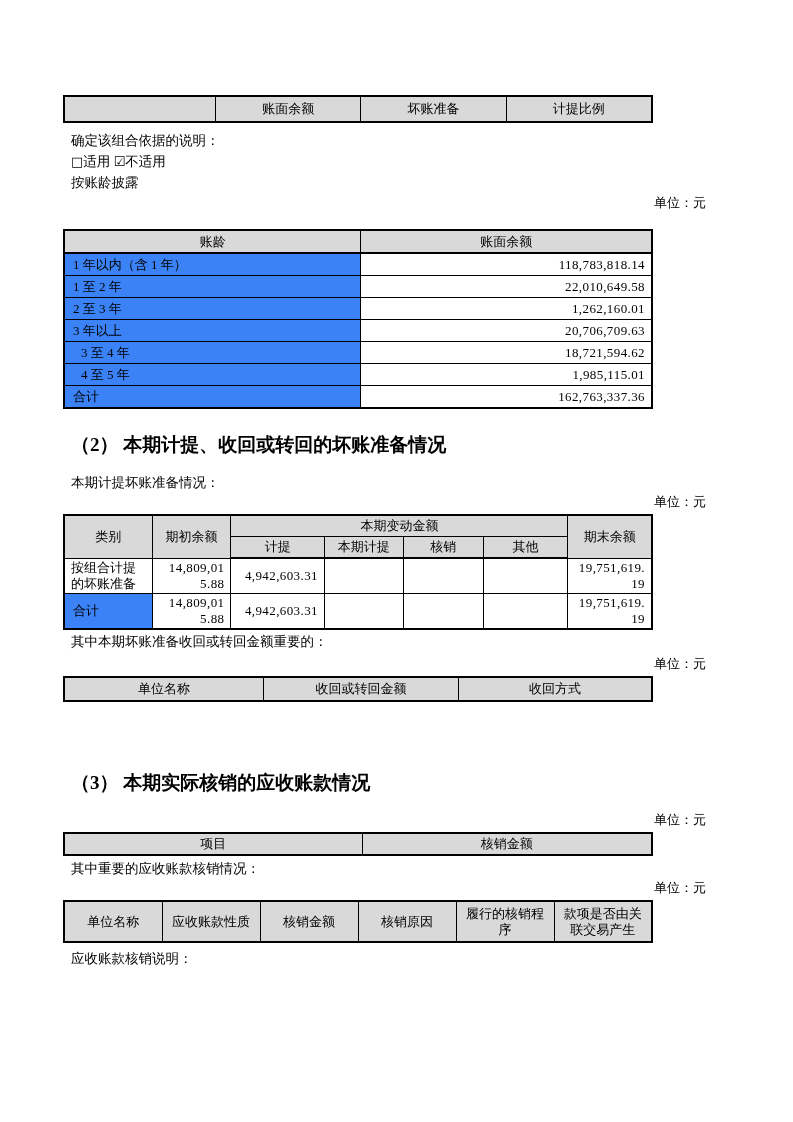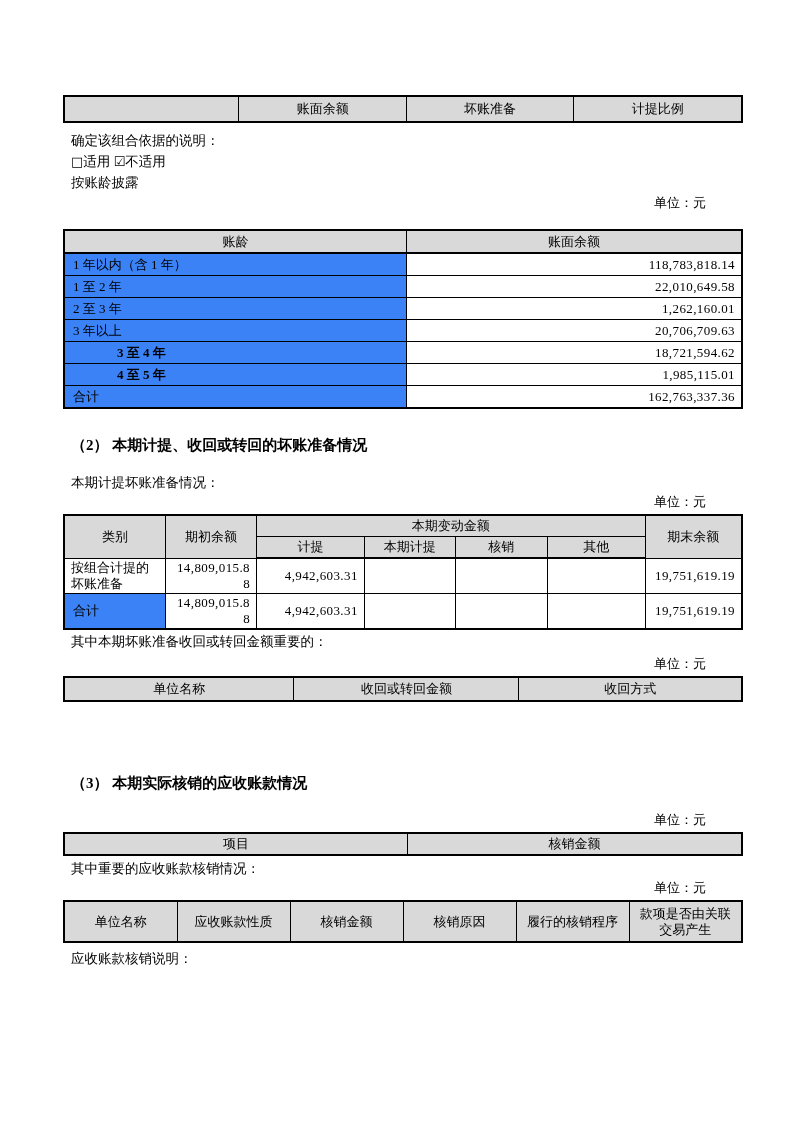--- a/index.html
+++ b/index.html
@@ -12,40 +12,40 @@
     box-sizing:border-box;
     padding:95px 83px 0 63px;
     overflow:hidden;
   }
   .content{width:647px;}
   p{margin:0;font-size:13.5px;line-height:18px;}
   .body-text{margin-left:8px;}
   .unit-line{text-align:right;font-size:13px;line-height:17px;margin:4px;}
   h2{
     margin:0 0 0 8px;
-    font-size:15px;line-height:20px;
+    font-size:19px;line-height:20px;
     font-weight:bold;
   }
   table{
     border-collapse:collapse;
     table-layout:fixed;
-    width:680px;
+    width:590px;
     border:2px solid #000;
   }
   td{
     border:1px solid #000;
     font-size:13px;
     padding:1px 6px;
     vertical-align:middle;
     overflow:hidden;
   }
   tr.sep td{border-bottom-width:2px;}
   .hd{background:#d9d9d9;text-align:center;}
   .lbl{background:#3b82f6;text-align:left;padding-left:8px;}
-  .lbl.indent{padding-left:52px;font-weight:bold;}
+  .lbl.indent{padding-left:16px;}
   .num{text-align:right;letter-spacing:0.4px;}
   .wrap{word-break:break-all;}
   .t-top td{height:22px;}
   .t-aging td{height:19px;}
   .t-prov td.h-row{height:18px;}
   .t-prov td.d-row{height:32px;}
   .t-recover td{height:20px;}
   .t-writeoff td{height:18px;}
   .t-detail td{height:37px;line-height:16px;}
   .cat-cell{text-align:left;padding-left:6px;line-height:16px;}

